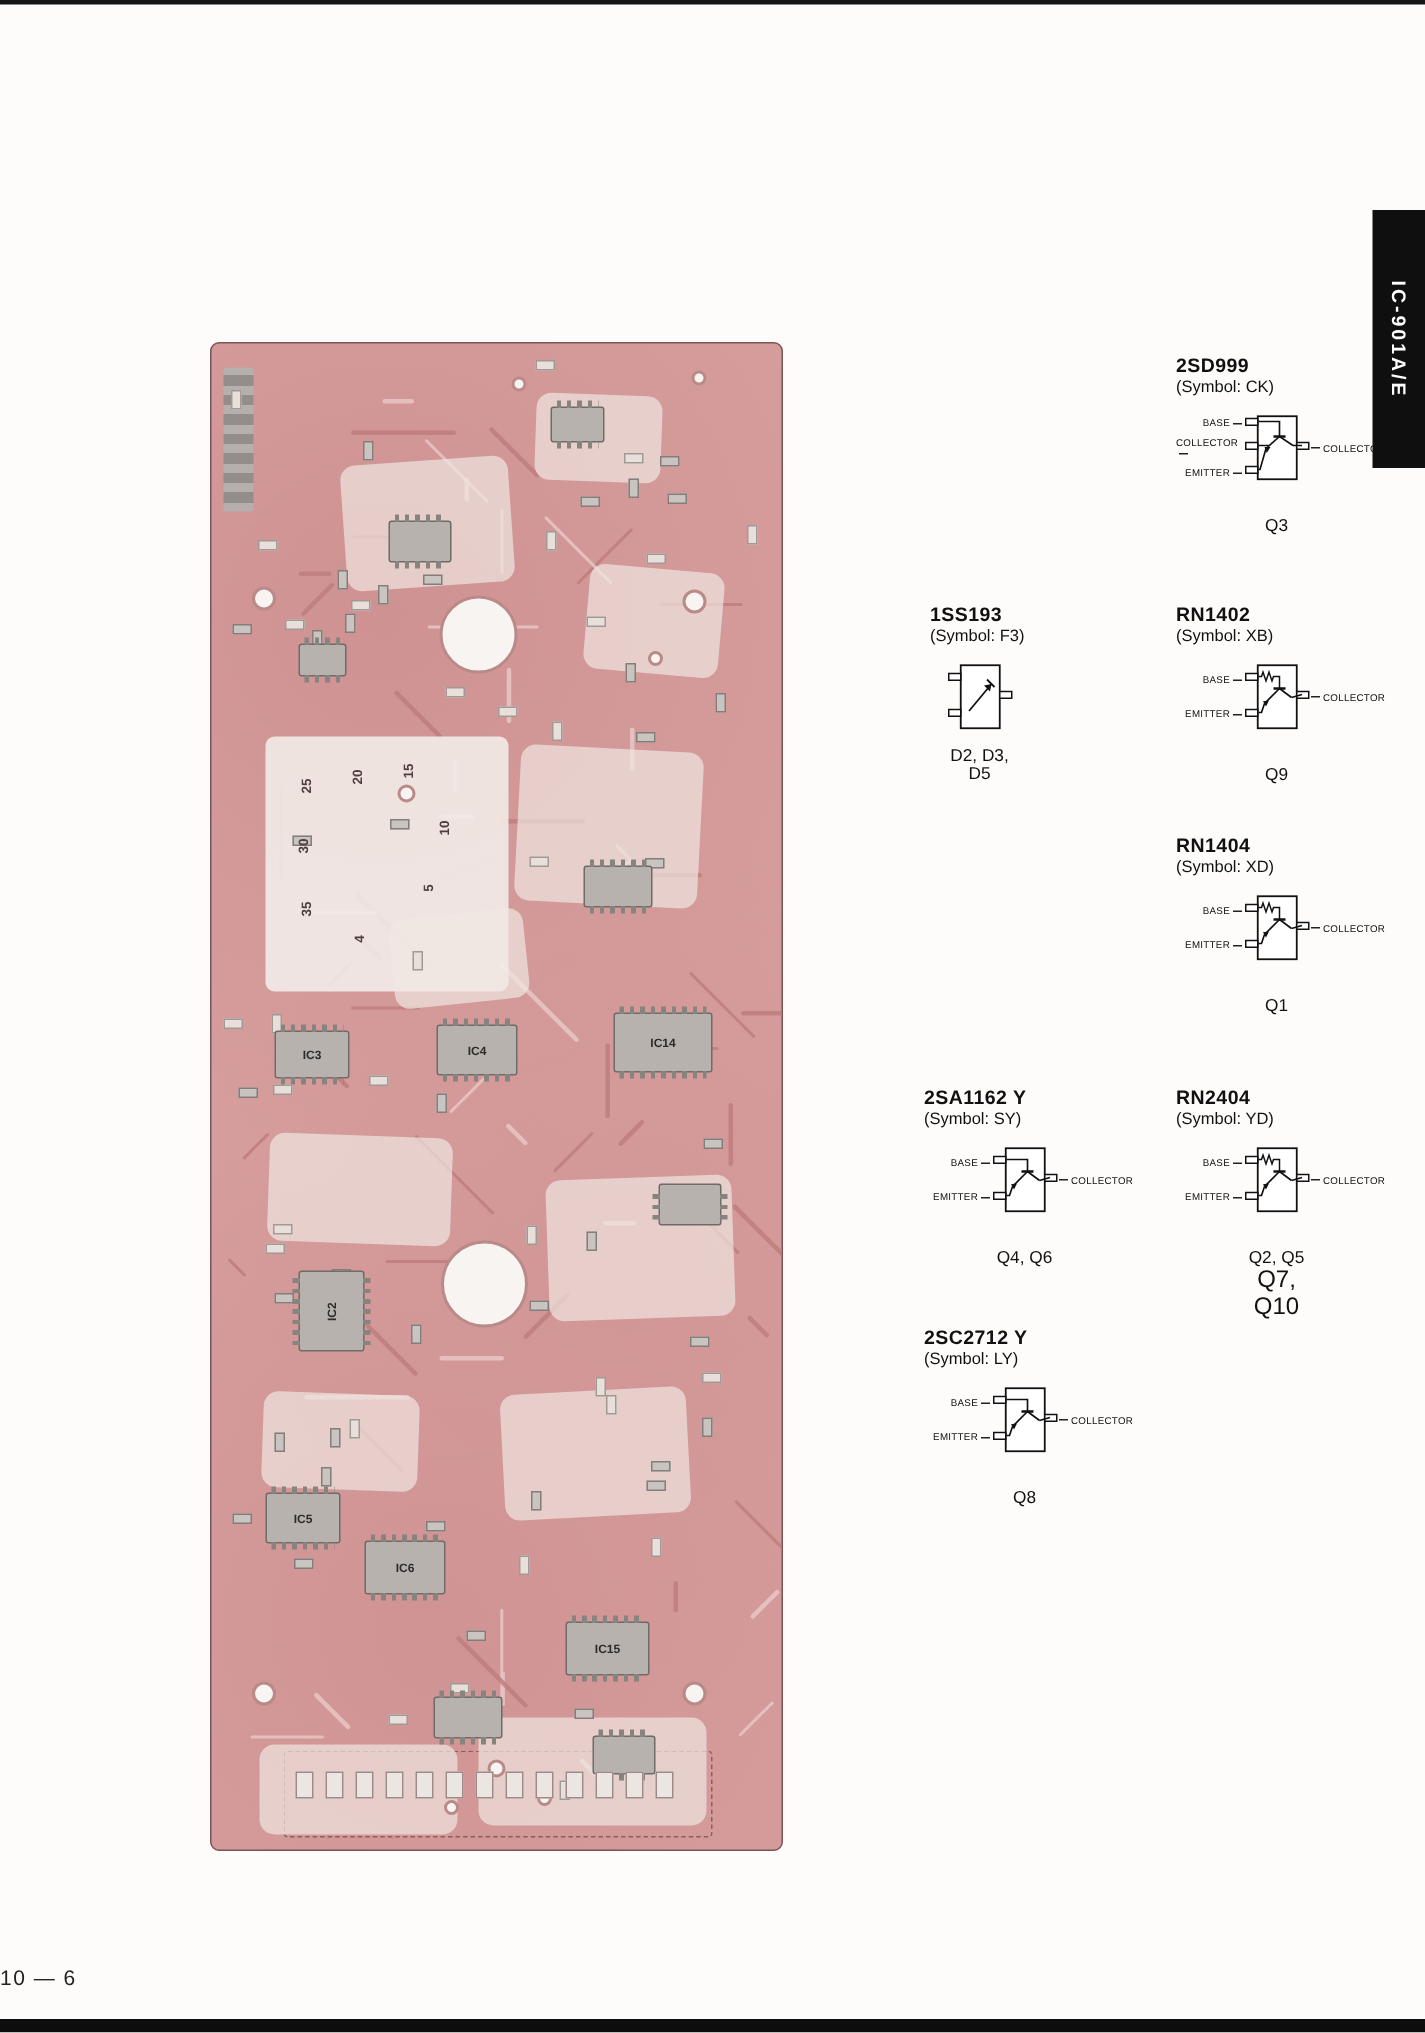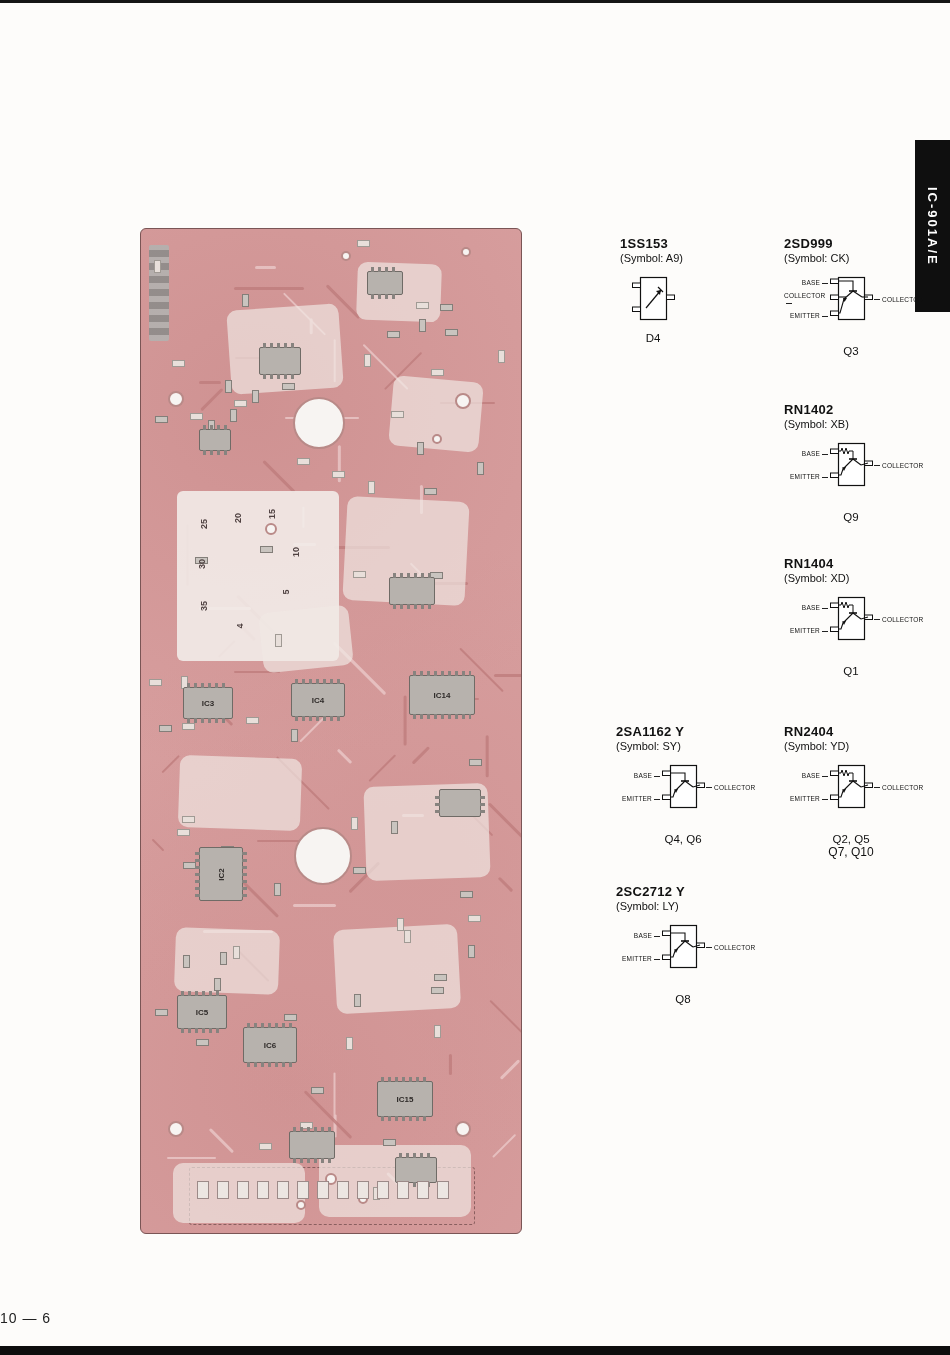--- a/index.html
+++ b/index.html
@@ -59,21 +59,21 @@
   .pins-left.none{width:10px;}
   .pins-right{width:54px;align-items:flex-start;}
   .pins-left .pin::after{content:"";display:inline-block;width:6px;height:1px;background:#222;
         vertical-align:middle;margin-left:2px;}
   .pins-right .pin::before{content:"";display:inline-block;width:6px;height:1px;background:#222;
         vertical-align:middle;margin-right:2px;}
   .pkg{width:46px;height:52px;flex:0 0 auto;}
   .c-des{width:46px;text-align:center;font-size:11.5px;margin-top:4px;}
   .card.tpin .c-des{margin-left:44px;margin-top:17px;}
   .card.dpin .c-des{margin-left:10px;}
-  .c-des2{width:46px;text-align:center;font-size:12px;margin-left:44px;}
+  .c-des2{width:46px;text-align:center;font-size:16px;margin-left:44px;}
 
   .page-num{position:absolute;left:0;top:1310px;width:100%;
             font-size:14px;letter-spacing:1px;color:#222;}
 </style>
 </head>
 <body>
 
 <div id="page">
 
   <div class="edge-top"></div>
@@ -305,38 +305,20 @@
       <div class="pad" style="left: 176px; top: 952px; width: 12px; height: 18px;"></div>
       <div class="pad" style="left: 196px; top: 952px; width: 12px; height: 18px;"></div>
       <div class="pad" style="left: 216px; top: 952px; width: 12px; height: 18px;"></div>
       <div class="pad" style="left: 236px; top: 952px; width: 12px; height: 18px;"></div>
       <div class="pad" style="left: 256px; top: 952px; width: 12px; height: 18px;"></div>
       <div class="pad" style="left: 276px; top: 952px; width: 12px; height: 18px;"></div>
       <div class="pad" style="left: 296px; top: 952px; width: 12px; height: 18px;"></div>
     </div>
 
 
-  <div class="card dpin" style="left:620px;top:236px">
-    <div class="c-name">1SS153</div>
-    <div class="c-sym">(Symbol: A9)</div>
-    <div class="diagram">
-      <div class="pins-left none"></div>
-      <div class="pkg"><svg width="46" height="52" viewBox="0 0 46 52">
-            <rect x="10.5" y="4.5" width="26" height="42" fill="#fff" stroke="#111" stroke-width="1.2"></rect>
-            <rect x="2.5" y="10" width="8" height="4.5" fill="#fff" stroke="#111"></rect>
-            <rect x="2.5" y="34" width="8" height="4.5" fill="#fff" stroke="#111"></rect>
-            <rect x="36.5" y="22" width="8" height="4.5" fill="#fff" stroke="#111"></rect>
-            <line x1="16" y1="35" x2="31" y2="17" stroke="#111" stroke-width="1.2"></line>
-             <polygon points="26,18 31,17 30,22" fill="#111"></polygon>
-             <line x1="28" y1="14" x2="33" y2="19" stroke="#111" stroke-width="1.2"></line>
-          </svg></div>
-      <div class="pins-right"></div>
-    </div>
-    <div class="c-des">D4</div>
-  </div>
 
   <div class="card tpin" style="left:784px;top:236px">
     <div class="c-name">2SD999</div>
     <div class="c-sym">(Symbol: CK)</div>
     <div class="diagram">
       <div class="pins-left">
         <span class="pin">BASE</span>
         <span class="pin">COLLECTOR</span>
         <span class="pin">EMITTER</span>
       </div>
@@ -355,20 +337,38 @@
              <polyline points="16,26 12,40 11,40" fill="none" stroke="#111" stroke-width="1.1"></polyline>
              <polygon points="15,25 19,25 16.5,29" fill="#111"></polygon>
           </svg></div>
       <div class="pins-right">
         <span class="pin">COLLECTOR</span>
       </div>
     </div>
     <div class="c-des">Q3</div>
   </div>
 
+  <div class="card dpin" style="left:620px;top:402px">
+    <div class="c-name">1SS193</div>
+    <div class="c-sym">(Symbol: F3)</div>
+    <div class="diagram">
+      <div class="pins-left none"></div>
+      <div class="pkg"><svg width="46" height="52" viewBox="0 0 46 52">
+            <rect x="10.5" y="4.5" width="26" height="42" fill="#fff" stroke="#111" stroke-width="1.2"></rect>
+            <rect x="2.5" y="10" width="8" height="4.5" fill="#fff" stroke="#111"></rect>
+            <rect x="2.5" y="34" width="8" height="4.5" fill="#fff" stroke="#111"></rect>
+            <rect x="36.5" y="22" width="8" height="4.5" fill="#fff" stroke="#111"></rect>
+            <line x1="16" y1="35" x2="31" y2="17" stroke="#111" stroke-width="1.2"></line>
+             <polygon points="26,18 31,17 30,22" fill="#111"></polygon>
+             <line x1="28" y1="14" x2="33" y2="19" stroke="#111" stroke-width="1.2"></line>
+          </svg></div>
+      <div class="pins-right"></div>
+    </div>
+    <div class="c-des">D2, D3, D5</div>
+  </div>
 
   <div class="card tpin" style="left:784px;top:402px">
     <div class="c-name">RN1402</div>
     <div class="c-sym">(Symbol: XB)</div>
     <div class="diagram">
       <div class="pins-left">
         <span class="pin">BASE</span>
         <span class="pin">EMITTER</span>
       </div>
       <div class="pkg"><svg width="46" height="52" viewBox="0 0 46 52">

